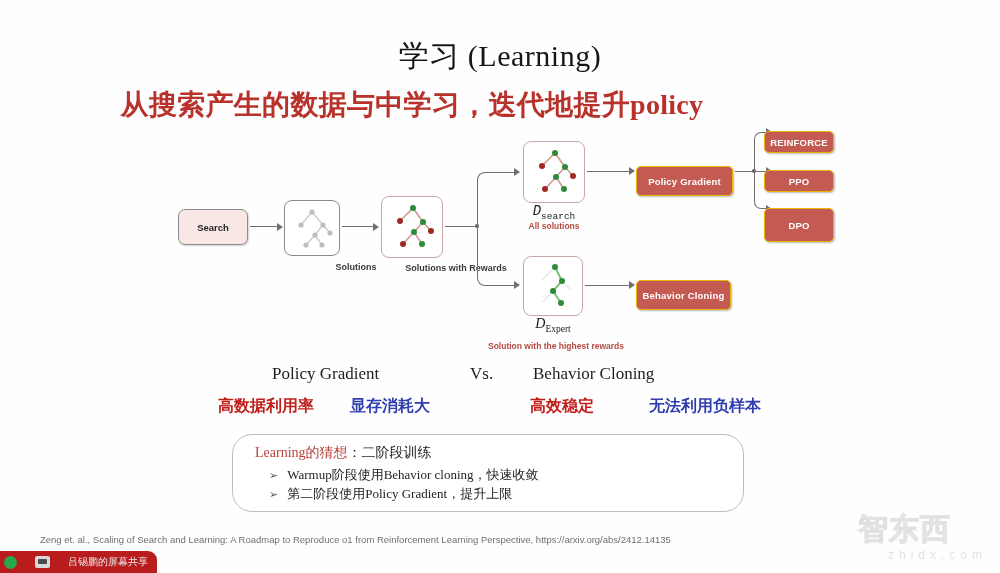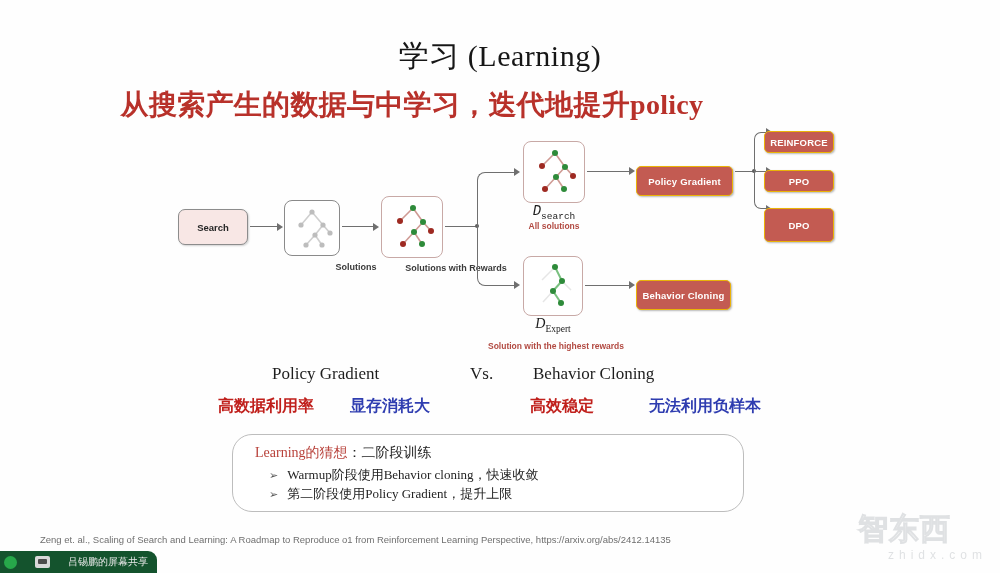--- a/index.html
+++ b/index.html
@@ -221,21 +221,21 @@
     color: #9aa0a6;
   }
 
   
   #sharebar {
     position: absolute;
     left: 0;
     bottom: 0;
     height: 22px;
     padding: 0 9px 0 4px;
-    background: #14532d;
+    background: #b91c1c;
     border-top-right-radius: 9px;
     display: flex;
     align-items: center;
     gap: 18px;
     color: #e8e8e8;
     font-size: 10px;
   }
   .sb-dot {
     width: 13px; height: 13px;
     border-radius: 50%;

